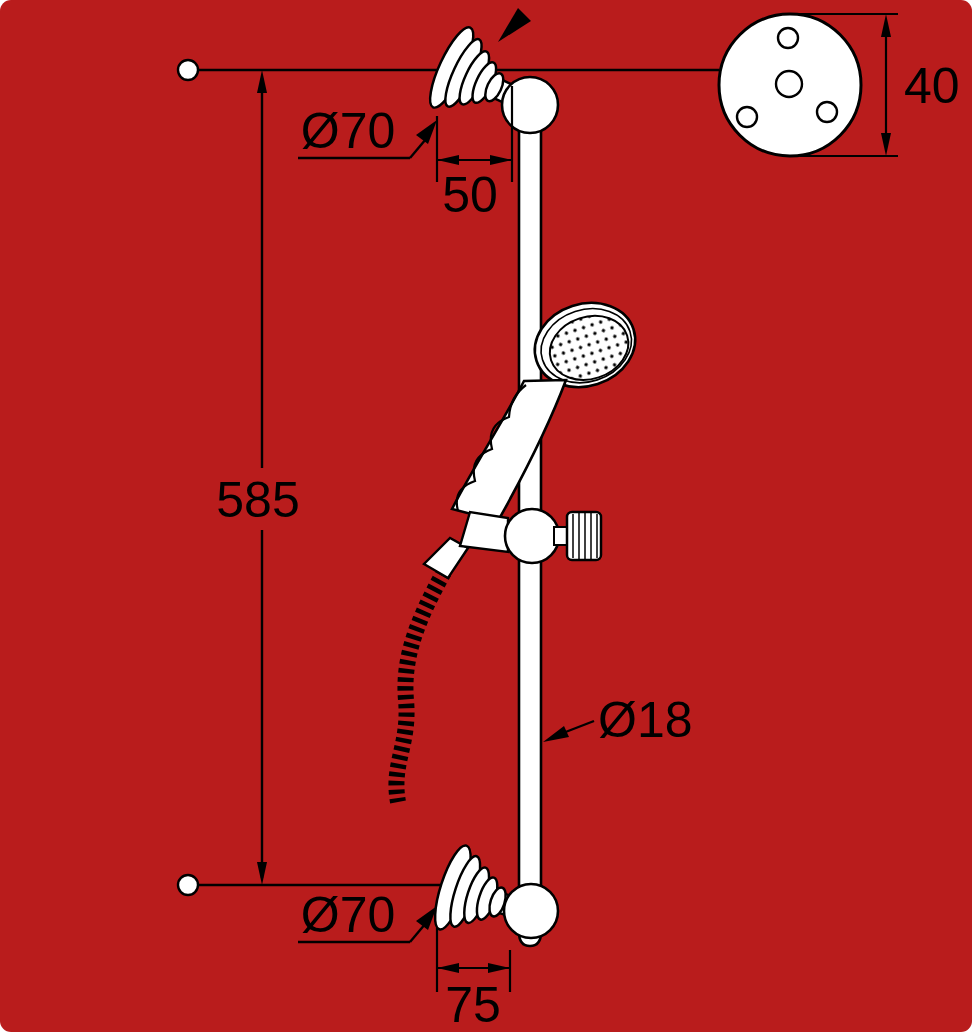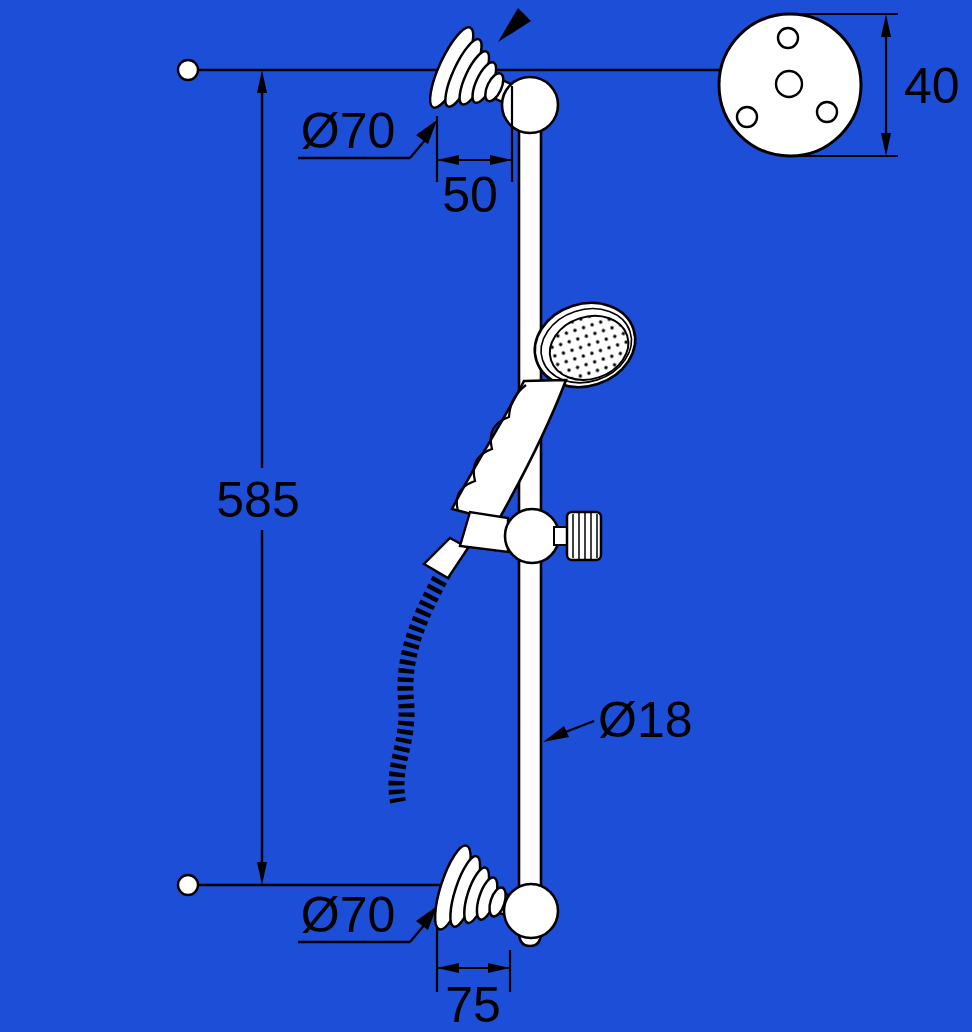--- a/index.html
+++ b/index.html
@@ -1,21 +1,22 @@
 <!DOCTYPE html>
 <html><head>
 <meta charset="utf-8">
 <style>
   html, body { margin: 0; padding: 0; background: #ffffff; }
   .stage {
     position: relative;
     width: 972px;
     height: 1032px;
-    background: #1d4ed8;
+    background: #b91c1c;
     overflow: hidden;
+    border-radius: 11px;
   }
   svg { position: absolute; left: 0; top: 0; }
   text {
     font-family: "Liberation Sans", "DejaVu Sans", sans-serif;
     font-size: 50px;
     fill: #000000;
   }
 </style>
 </head>
 <body>

